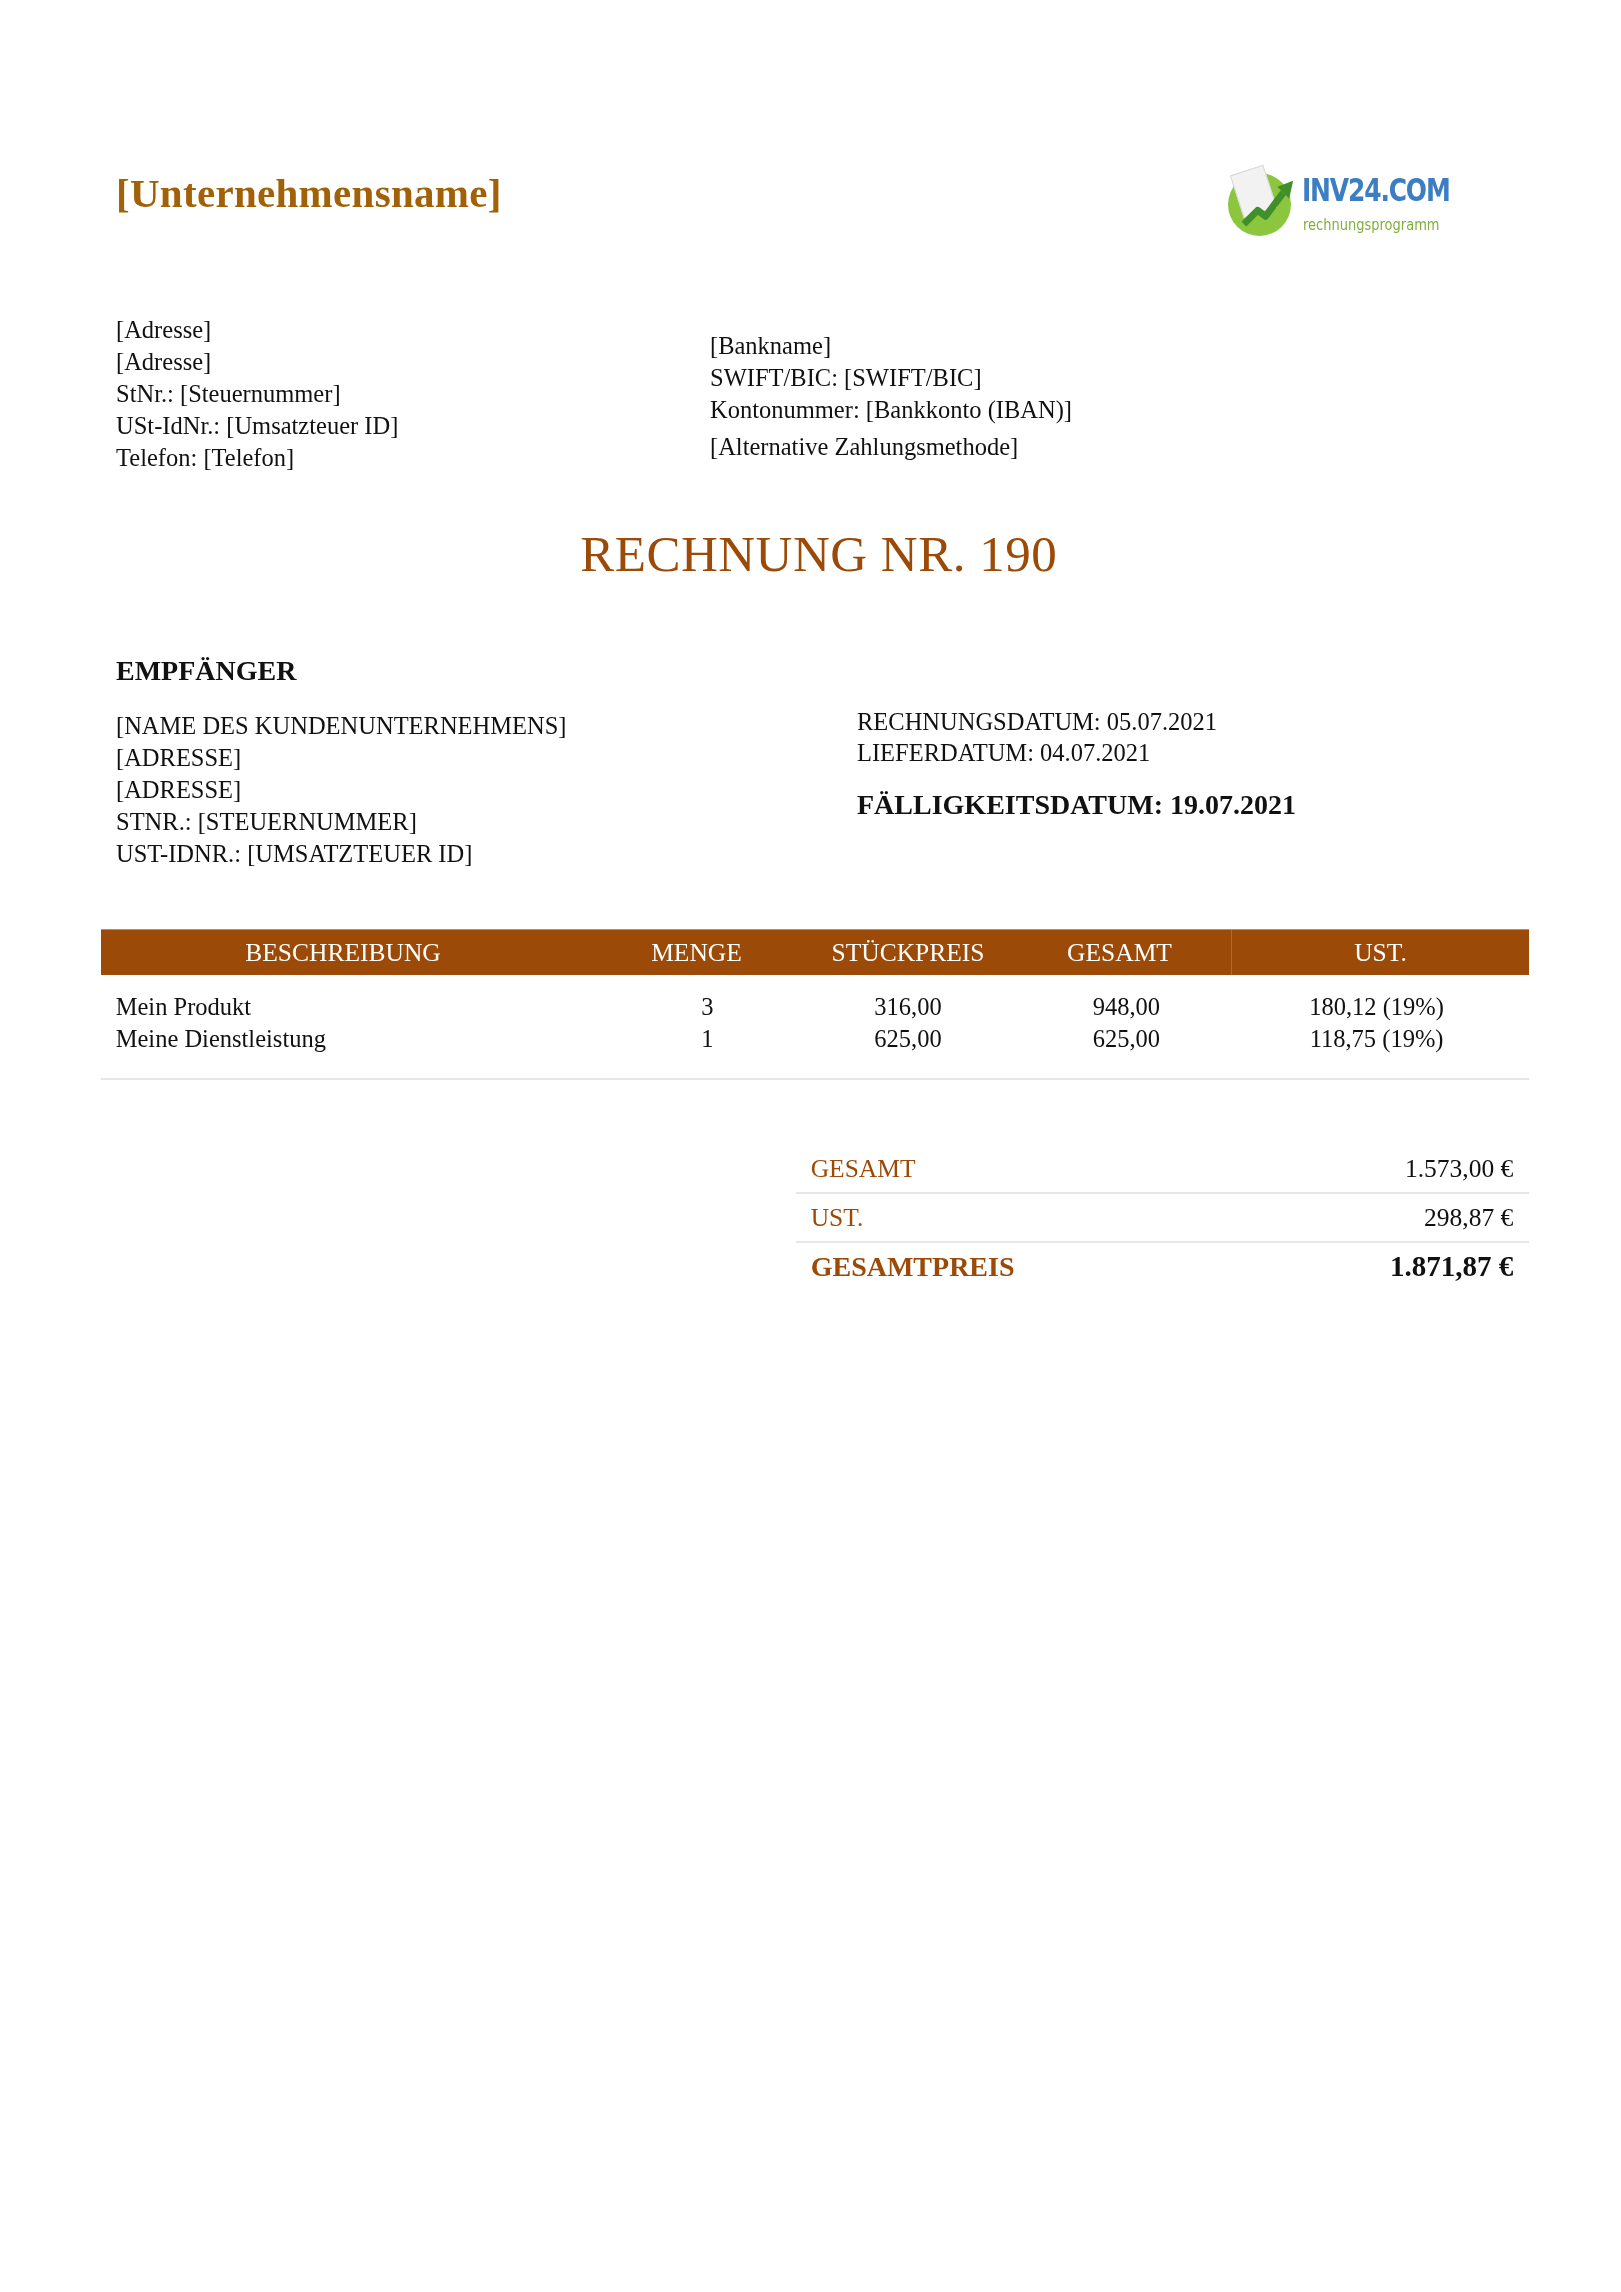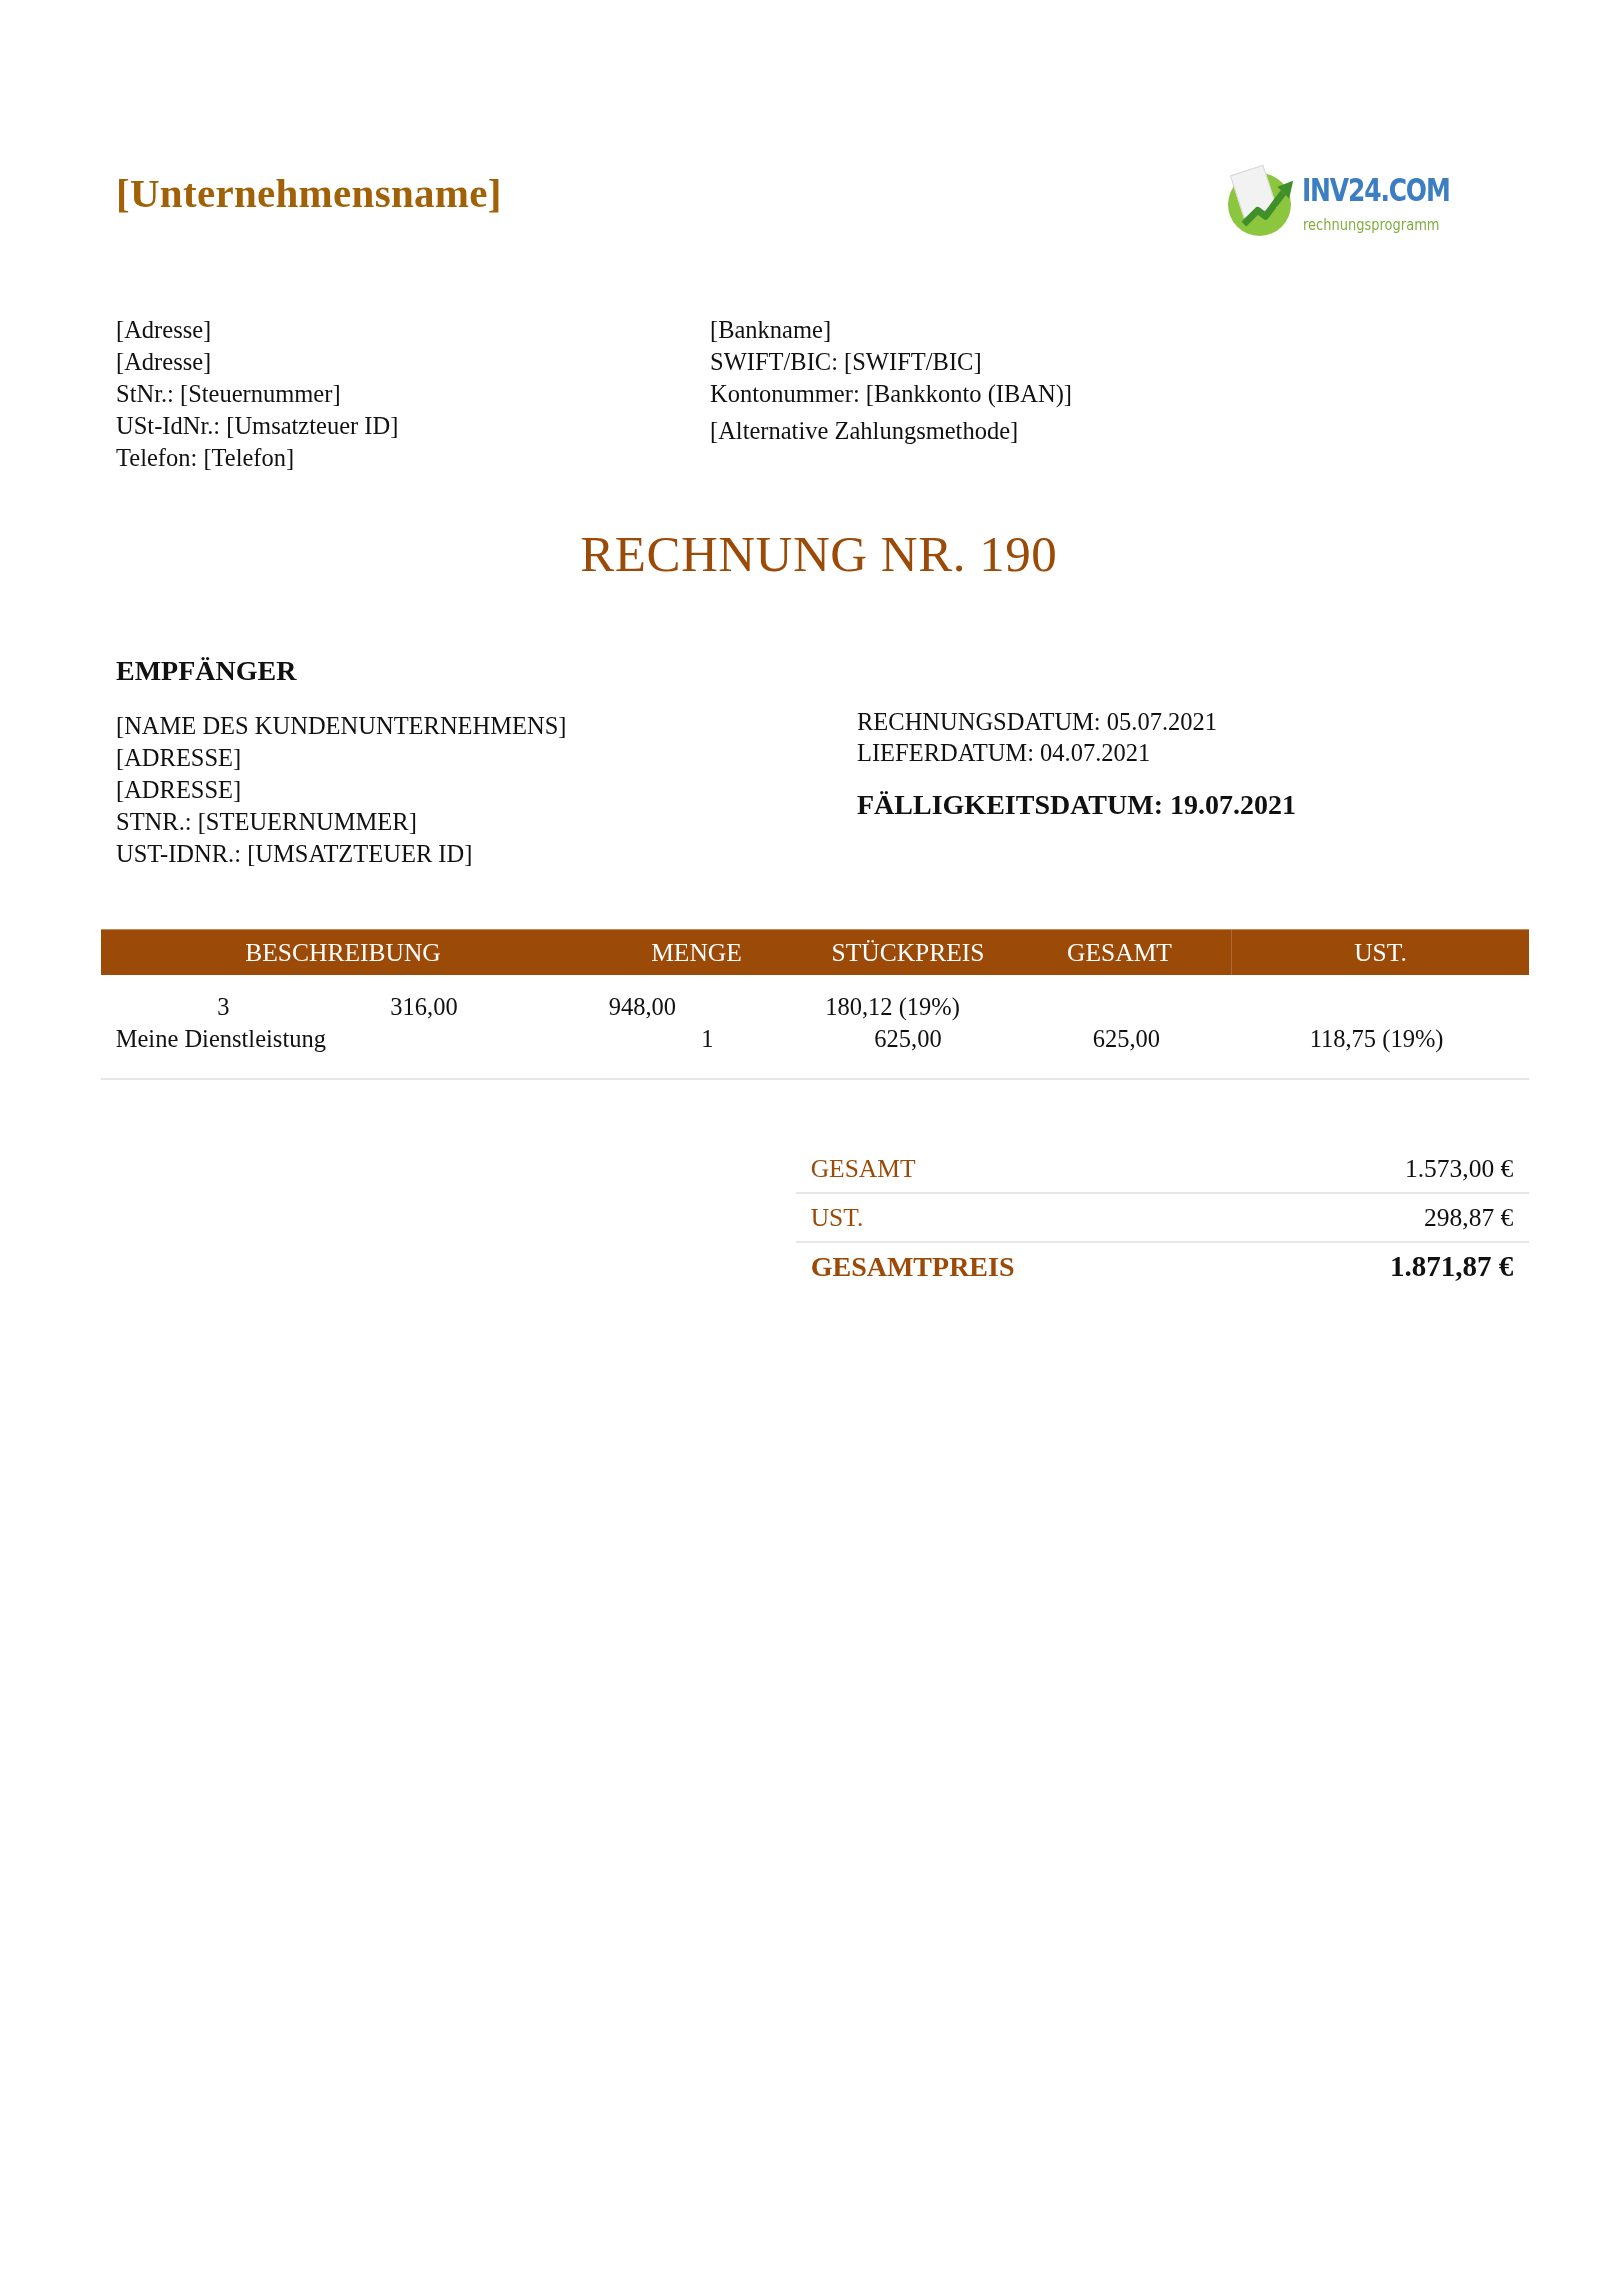--- a/index.html
+++ b/index.html
@@ -28,21 +28,21 @@
     font-weight: bold; font-size: 32px; color: #3d7ec2; letter-spacing: -1.5px;
     transform: scaleX(0.78); transform-origin: left top; white-space: nowrap;
   }
   .logo-sub {
     position: absolute; left: 75px; top: 47px; font-family: "DejaVu Sans", sans-serif;
     font-size: 16.7px; color: #7fae3c; transform: scaleX(0.78); transform-origin: left top;
     white-space: nowrap;
   }
   .info-block { font-size: 24.5px; line-height: 32px; white-space: nowrap; }
   .sender { left: 116px; top: 314px; }
-  .bank { left: 710px; top: 314px; }
+  .bank { left: 710px; top: 330px; }
   .bank .alt { margin-top: 4.9px; }
   .invoice-title {
     left: 0; width: 1621px; top: 525px; text-align: center; font-size: 51px; color: #9b4a08;
     padding-left: 16px; letter-spacing: 0.5px;
   }
   .invoice-title span { position: relative; left: -7.8px; }
   .recipient-heading { left: 116px; top: 655px; font-size: 28px; font-weight: bold; }
   .recipient { left: 116px; top: 710px; font-size: 24.5px; line-height: 32px; white-space: nowrap; font-family: Liberation Serif, serif; }
   .dates { left: 857px; top: 706px; font-size: 24.5px; line-height: 31px; white-space: nowrap; }
   .dates .due { font-size: 28px; font-weight: bold; line-height: 33px; margin-top: 20px; }
@@ -129,20 +129,21 @@
 <div class="abs table">
   <div class="thead">
     <div class="c1">BESCHREIBUNG</div>
     <div class="c2">MENGE</div>
     <div class="c3">STÜCKPREIS</div>
     <div class="c4">GESAMT</div>
     <div class="c5">UST.</div>
   </div>
   <div class="tbody">
     <div class="trow">
+      <div class="c1">Mein Produkt</div>
       <div class="c2">3</div>
       <div class="c3">316,00</div>
       <div class="c4">948,00</div>
       <div class="c5">180,12 (19%)</div>
     </div>
     <div class="trow">
       <div class="c1">Meine Dienstleistung</div>
       <div class="c2">1</div>
       <div class="c3">625,00</div>
       <div class="c4">625,00</div>

